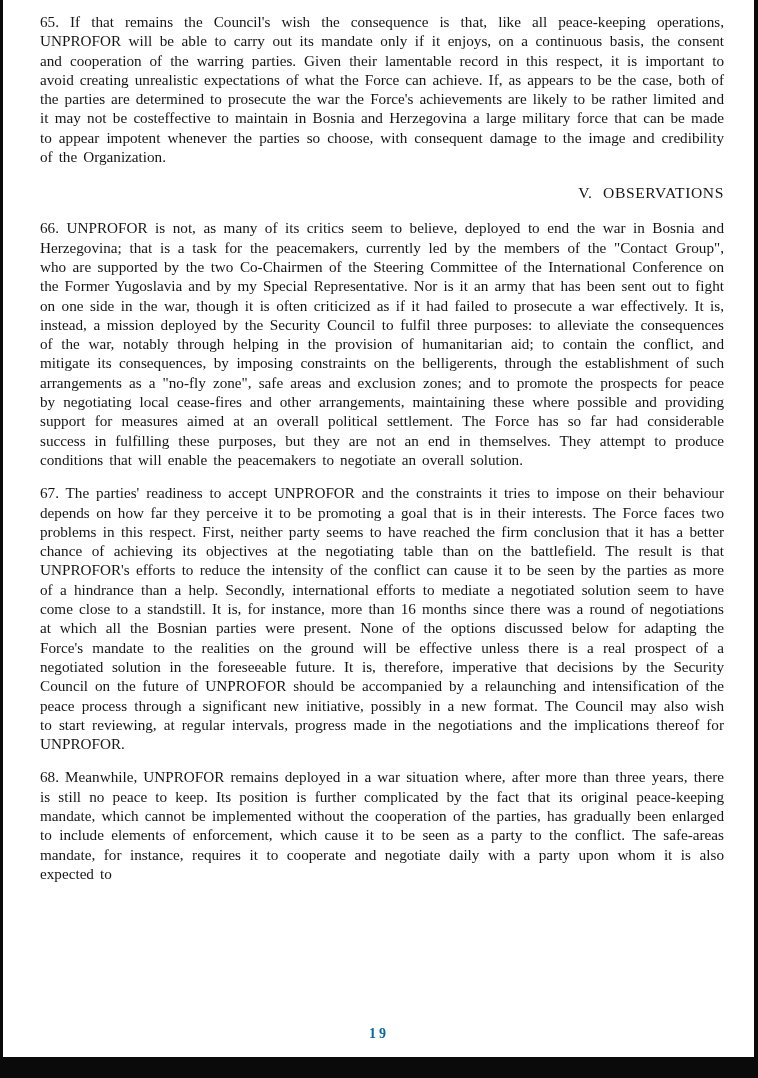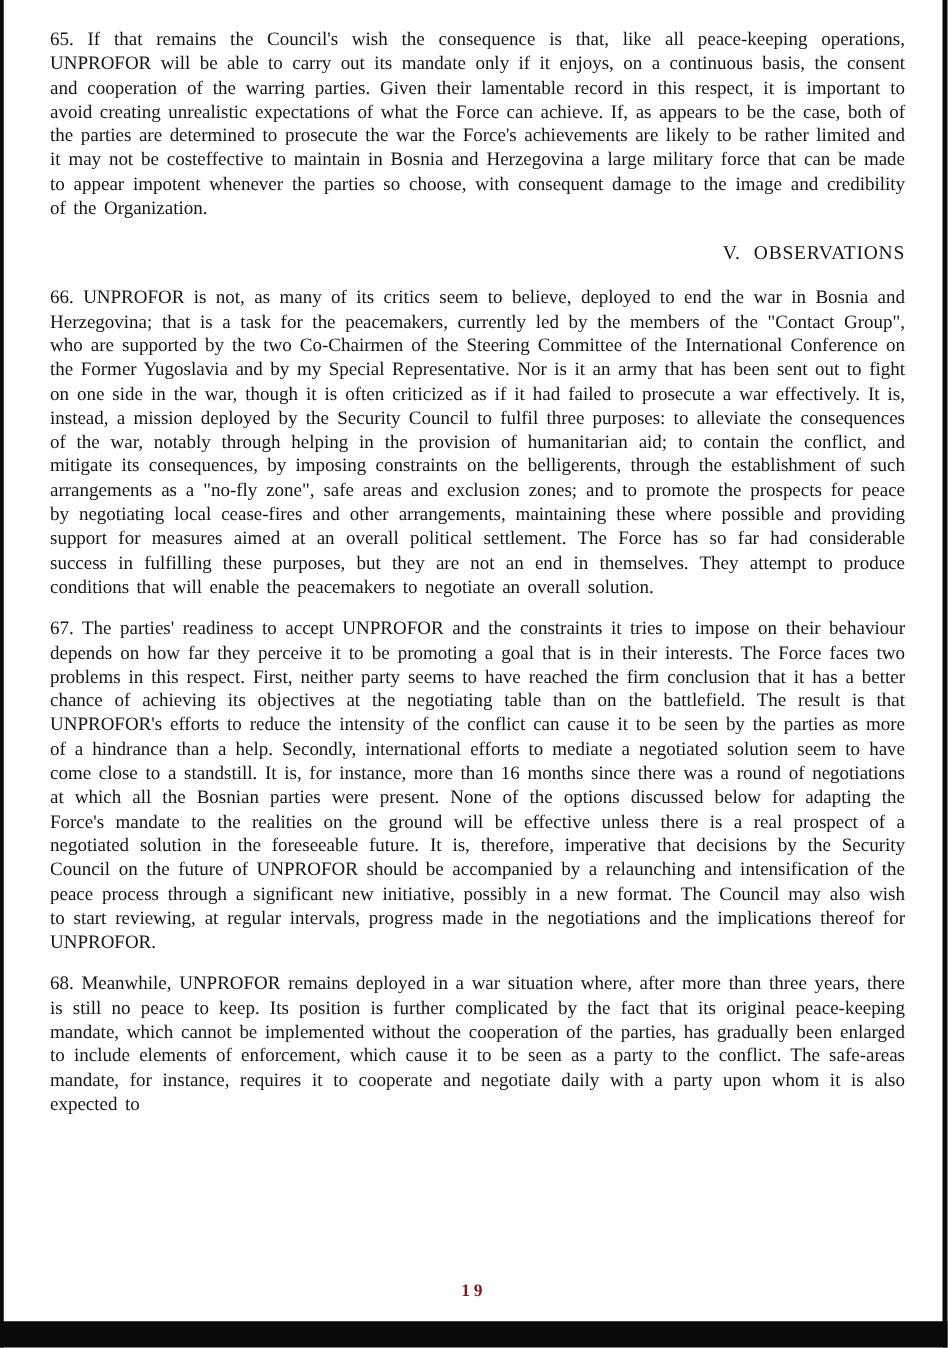--- a/index.html
+++ b/index.html
@@ -29,21 +29,21 @@
     background: #0a0a0a;
   }
   .edge-bottom {
     position: absolute;
     left: 0; top: 1057px;
     width: 758px; height: 21px;
     background: #0a0a0a;
   }
   .page {
     position: absolute;
-    top: 22px;
+    top: 12px;
     left: 40px;
     width: 684px;
   }
   .para {
     font-size: 15.2px;
     line-height: 19.3px;
     text-align: justify;
     word-spacing: 2.2px;
     margin: 0 0 14px 0;
   }
@@ -57,21 +57,21 @@
   }
   .page-number {
     position: absolute;
     top: 1026px;
     left: 0;
     width: 758px;
     text-align: center;
     font-size: 14px;
     font-weight: bold;
     letter-spacing: 3px;
-    color: #7f1d1d;
+    color: #0369a1;
   }
 </style>
 </head>
 <body>
 
 <div class="edge-left"></div>
 <div class="edge-right"></div>
 <div class="edge-bottom"></div>
 
 <div class="page">

